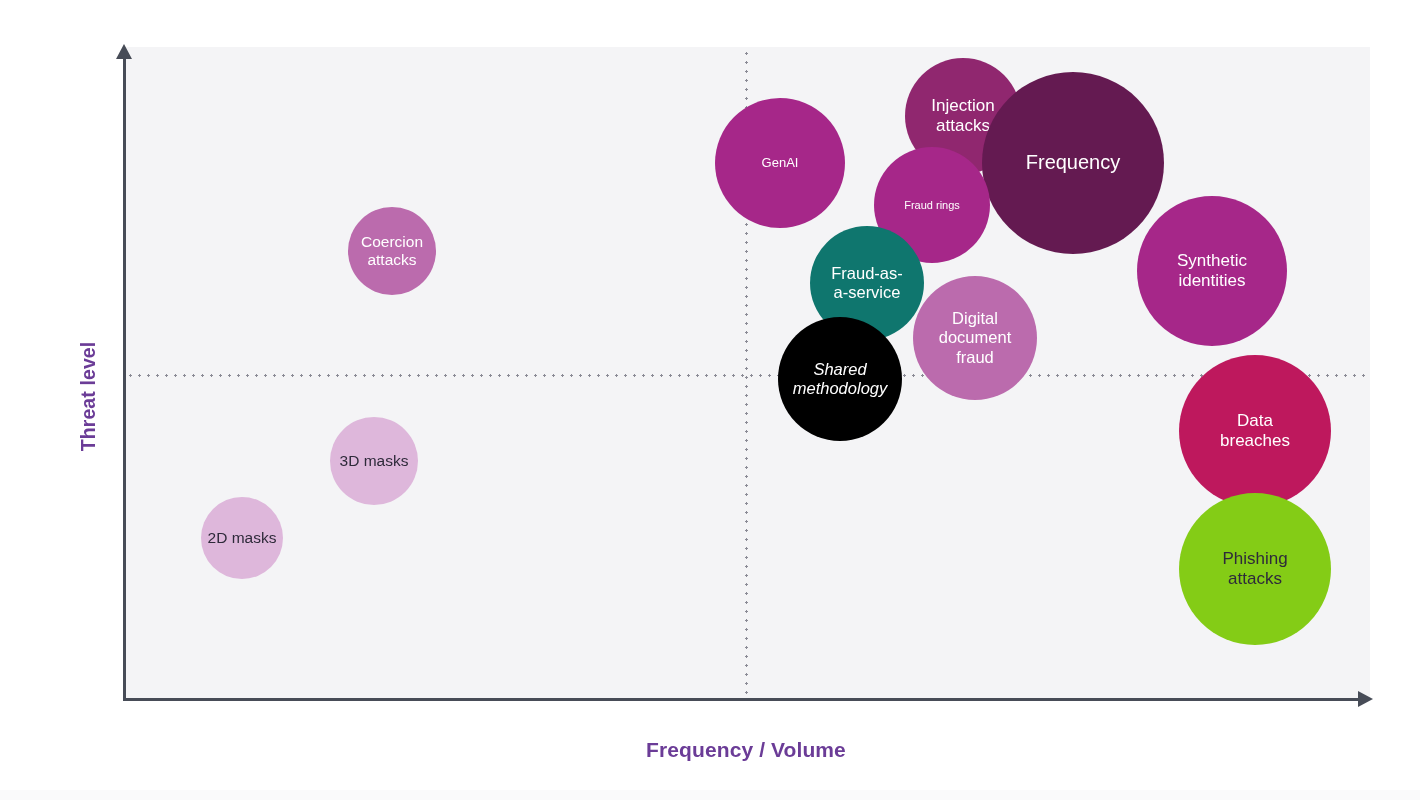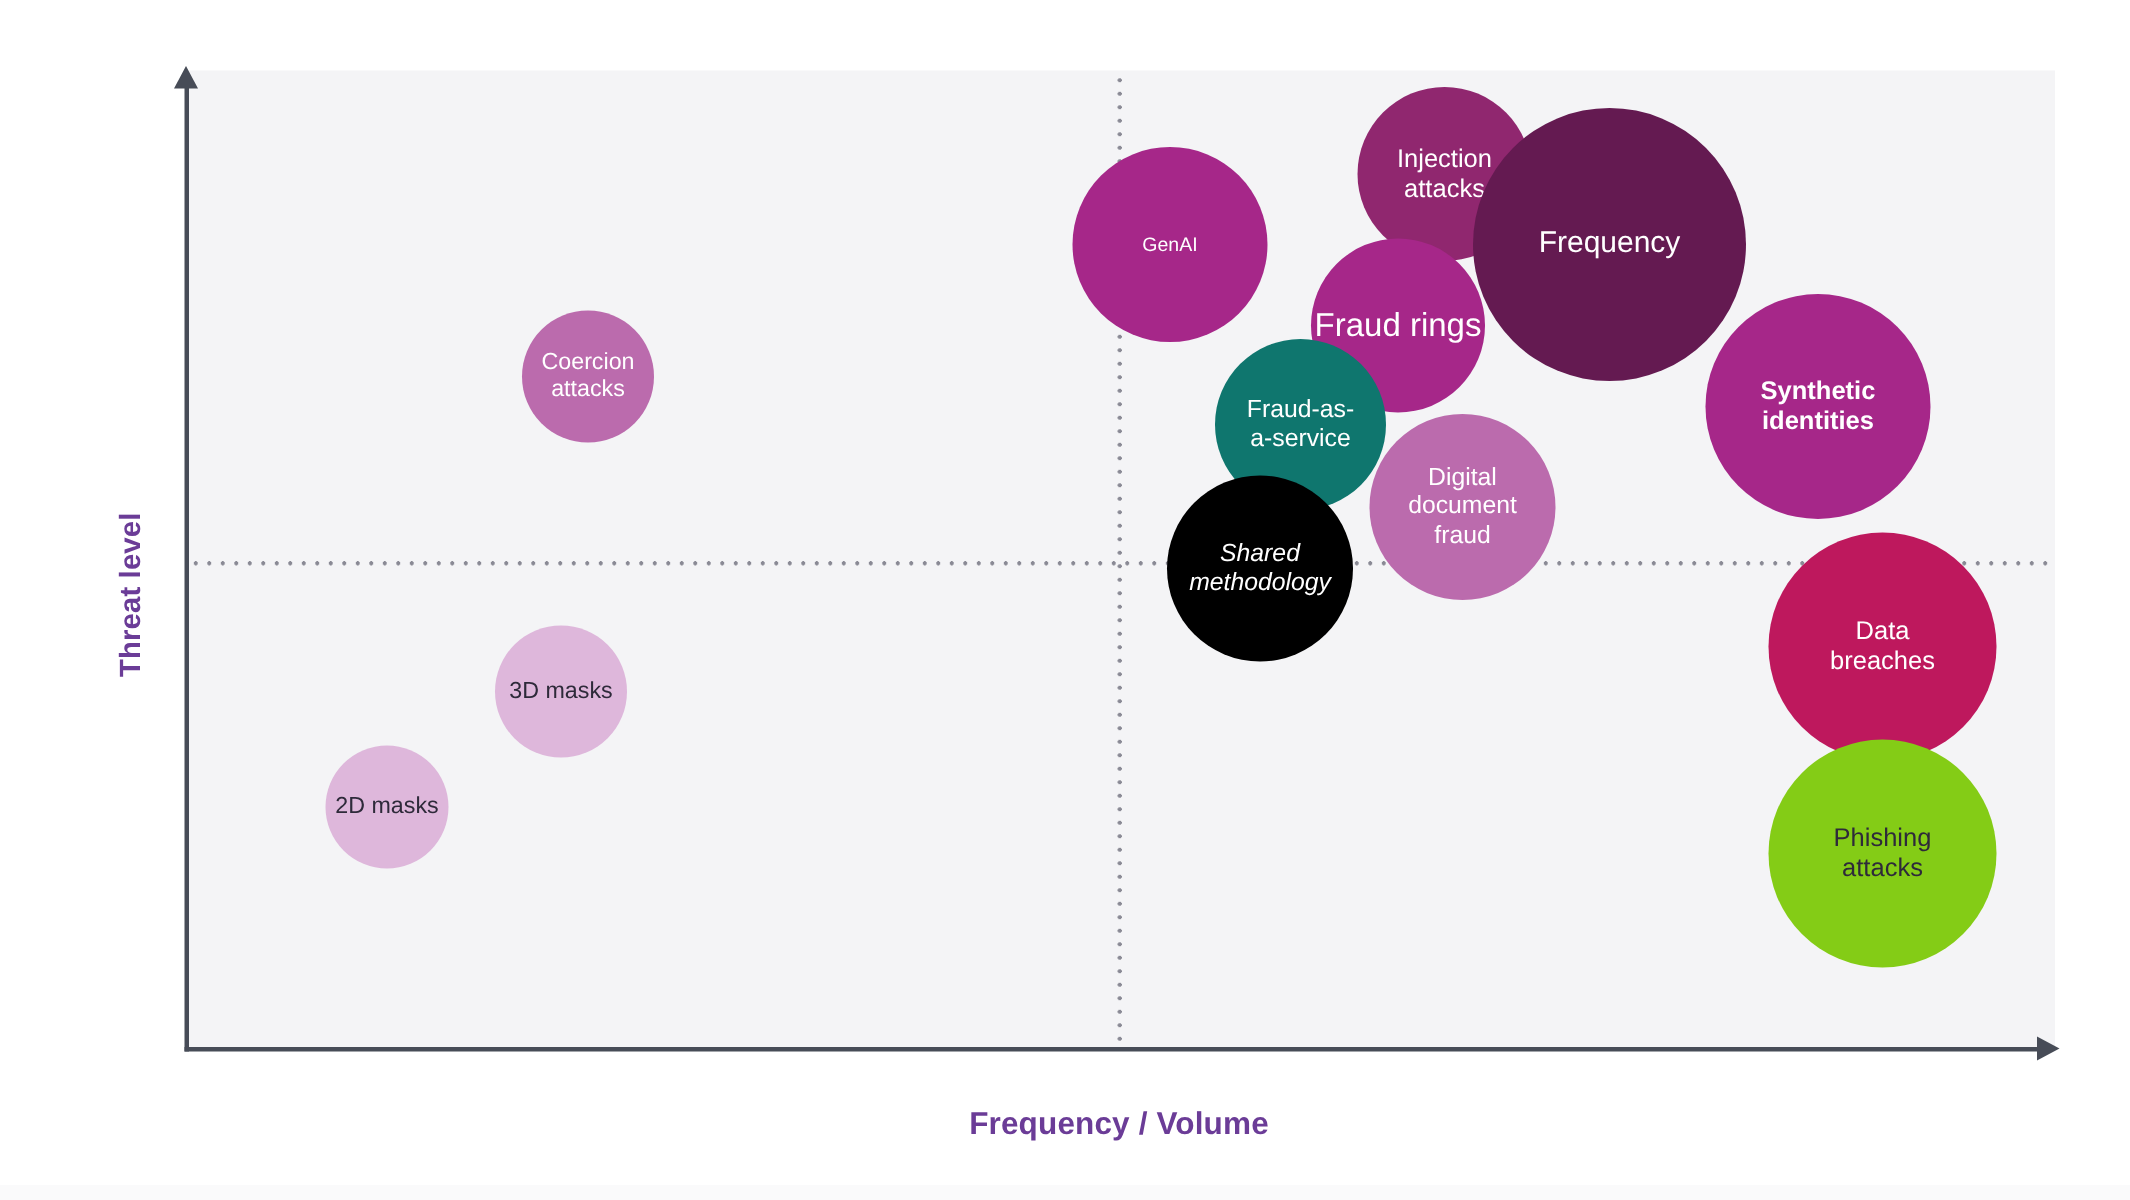--- a/index.html
+++ b/index.html
@@ -159,57 +159,57 @@
 
   <div class="axis-line-y"></div>
   <div class="axis-arrow-y"></div>
   <div class="axis-line-x"></div>
   <div class="axis-arrow-x"></div>
 
   <div class="ylabel">Threat level</div>
   <div class="xlabel">Frequency / Volume</div>
 
   <div id="bubble-layer">
-      <div class="bubble" style="left: 201px; top: 497px; width: 82px; height: 82px; background: rgb(222, 183, 219); color: rgb(46, 42, 58); font-size: 15.5px; margin-left: 16px;">
+      <div class="bubble" style="left: 201px; top: 497px; width: 82px; height: 82px; background: rgb(222, 183, 219); color: rgb(46, 42, 58); font-size: 15.5px;">
         <span class="lbl">2D masks</span>
       </div>
       <div class="bubble" style="left: 330px; top: 417px; width: 88px; height: 88px; background: rgb(222, 183, 219); color: rgb(46, 42, 58); font-size: 15.5px;">
         <span class="lbl">3D masks</span>
       </div>
       <div class="bubble" style="left: 348px; top: 207px; width: 88px; height: 88px; background: rgb(187, 107, 173); color: rgb(255, 255, 255); font-size: 15.5px; align-items: center;">
         <span class="lbl">Coercion
 attacks</span>
       </div>
       <div class="bubble" style="left: 715px; top: 98px; width: 130px; height: 130px; background: rgb(166, 39, 137); color: rgb(255, 255, 255); font-size: 13px;">
         <span class="lbl">GenAI</span>
       </div>
       <div class="bubble" style="left: 905px; top: 58px; width: 116px; height: 116px; background: rgb(144, 39, 111); color: rgb(255, 255, 255); font-size: 17px;">
         <span class="lbl">Injection
 attacks</span>
       </div>
       <div class="bubble" style="left: 982px; top: 72px; width: 182px; height: 182px; background: rgb(100, 26, 81); color: rgb(255, 255, 255); font-size: 20px;">
         <span class="lbl">Frequency</span>
       </div>
-      <div class="bubble" style="left: 874px; top: 159px; width: 116px; height: 116px; background: rgb(166, 39, 137); color: rgb(255, 255, 255); font-size: 22px;">
+      <div class="bubble" style="left: 874px; top: 147px; width: 116px; height: 116px; background: rgb(166, 39, 137); color: rgb(255, 255, 255); font-size: 11px;">
         <span class="lbl">Fraud rings</span>
       </div>
       <div class="bubble" style="left: 810px; top: 226px; width: 114px; height: 114px; background: #0f766e; color: rgb(255, 255, 255); font-size: 16.5px;">
         <span class="lbl">Fraud-as-
 a-service</span>
       </div>
       <div class="bubble" style="left: 913px; top: 276px; width: 124px; height: 124px; background: rgb(187, 107, 173); color: rgb(255, 255, 255); font-size: 16.5px;">
         <span class="lbl">Digital
 document
 fraud</span>
       </div>
       <div class="bubble" style="left: 778px; top: 317px; width: 124px; height: 124px; background: #000000; color: rgb(255, 255, 255); font-size: 16.5px; font-style: italic;">
         <span class="lbl">Shared
 methodology</span>
       </div>
-      <div class="bubble" style="left: 1137px; top: 196px; width: 150px; height: 150px; background: rgb(166, 39, 137); color: rgb(255, 255, 255); font-size: 17px; font-weight: bold;">
+      <div class="bubble" style="left: 1137px; top: 196px; width: 150px; height: 150px; background: rgb(166, 39, 137); color: rgb(255, 255, 255); font-size: 17px;">
         <span class="lbl">Synthetic
 identities</span>
       </div>
       <div class="bubble" style="left: 1179px; top: 355px; width: 152px; height: 152px; background: #be185d; color: rgb(255, 255, 255); font-size: 17px;">
         <span class="lbl">Data
 breaches</span>
       </div>
       <div class="bubble" style="left: 1179px; top: 493px; width: 152px; height: 152px; background: #84cc16; color: rgb(46, 42, 58); font-size: 17px;">
         <span class="lbl">Phishing
 attacks</span>

